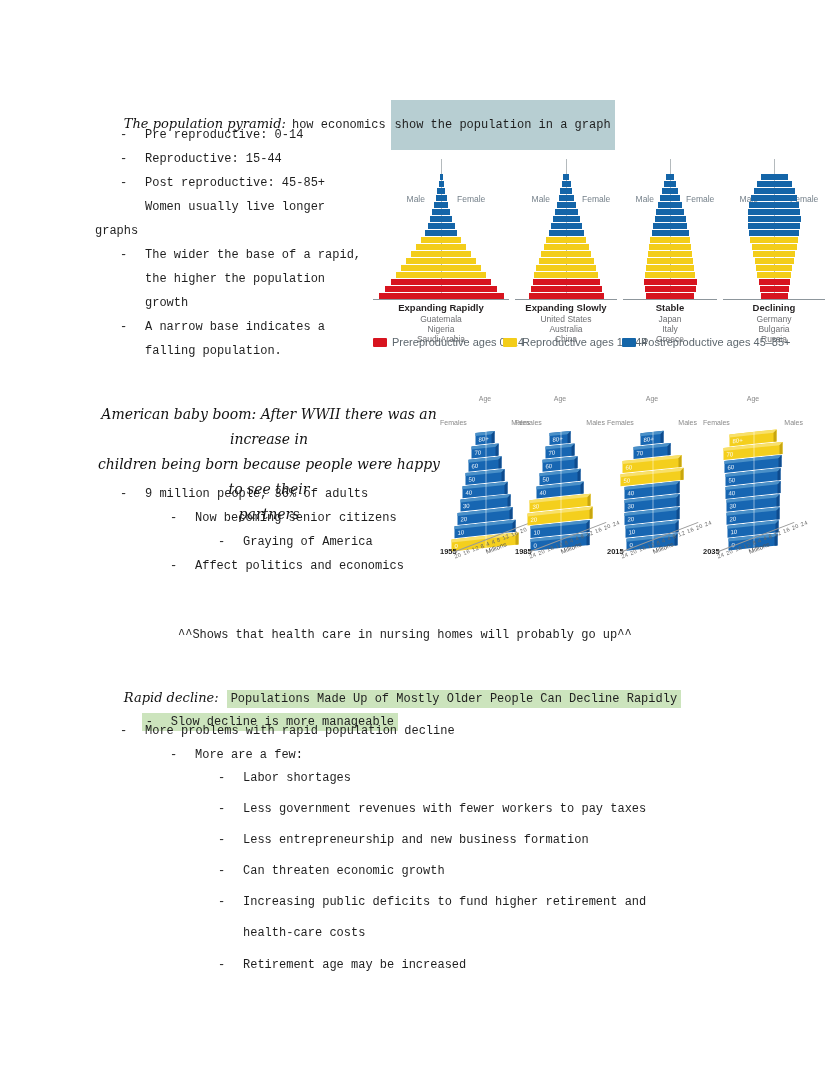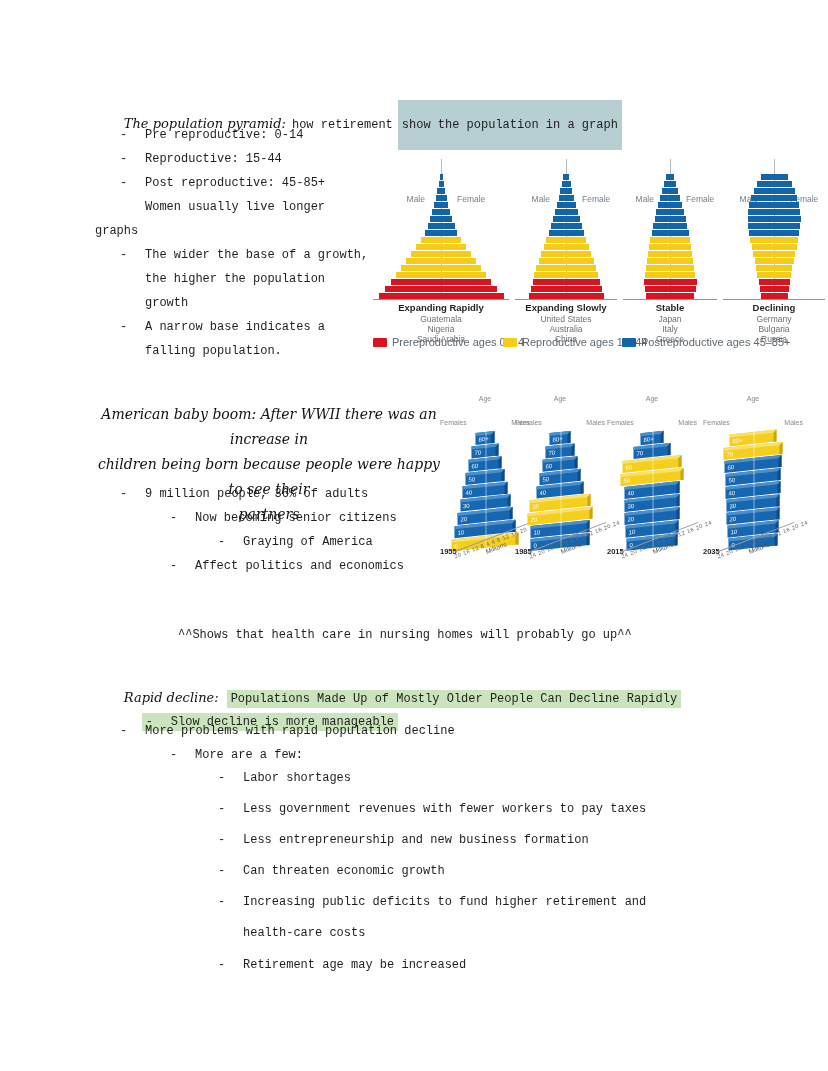--- a/index.html
+++ b/index.html
@@ -57,30 +57,30 @@
   .center-hand { position:absolute; left:95px; top:402px; width:348px; text-align:center;
                  line-height:25px; }
   .center-hand .hand { font-size:14px; }
 </style>
 </head>
 <body>
 
 <div class="page">
 
   <div class="ln" style="left:95px; top:98px;">
-    <span class="hand">The population pyramid:</span><span style="margin-left:6px;">how retirement</span><span class="hl-teal" style="margin-left:5px;">show the population in a graph</span>
+    <span class="hand">The population pyramid:</span><span style="margin-left:6px;">how economics</span><span class="hl-teal" style="margin-left:5px;">show the population in a graph</span>
   </div>
 
   <div class="ln" style="left:120px; top:127px;"><span class="dash">-</span><span>Pre reproductive: 0-14</span></div>
   <div class="ln" style="left:120px; top:151px;"><span class="dash">-</span><span>Reproductive: 15-44</span></div>
   <div class="ln" style="left:120px; top:175px;"><span class="dash">-</span><span>Post reproductive: 45-85+</span></div>
   <div class="ln b" style="left:145px; top:199px;">Women usually live longer</div>
   <div class="ln" style="left:95px; top:223px;">graphs</div>
 
-  <div class="ln" style="left:120px; top:247px;"><span class="dash">-</span><span class="b">The wider the base</span><span> of a growth,</span></div>
+  <div class="ln" style="left:120px; top:247px;"><span class="dash">-</span><span class="b">The wider the base</span><span> of a rapid,</span></div>
   <div class="ln b" style="left:145px; top:271px;">the higher the population</div>
   <div class="ln b" style="left:145px; top:295px;">growth</div>
 
   <div class="ln" style="left:120px; top:319px;"><span class="dash">-</span><span class="b">A narrow base</span><span> indicates a</span></div>
   <div class="ln b" style="left:145px; top:343px;">falling population.</div>
 
   <div class="p2d">
 
     <div class="p2d-panel" style="left:0px; width:142px;">
       <div class="p2d-vline"></div>

